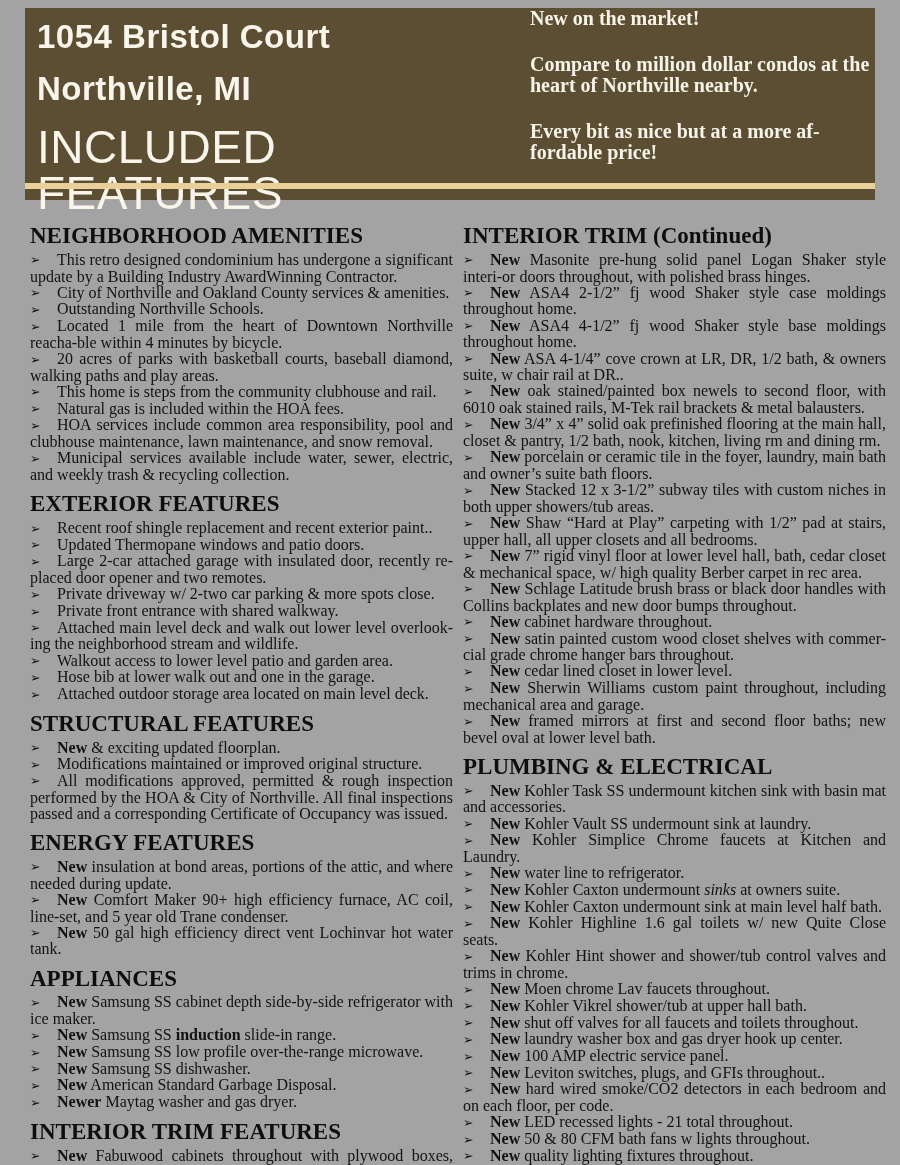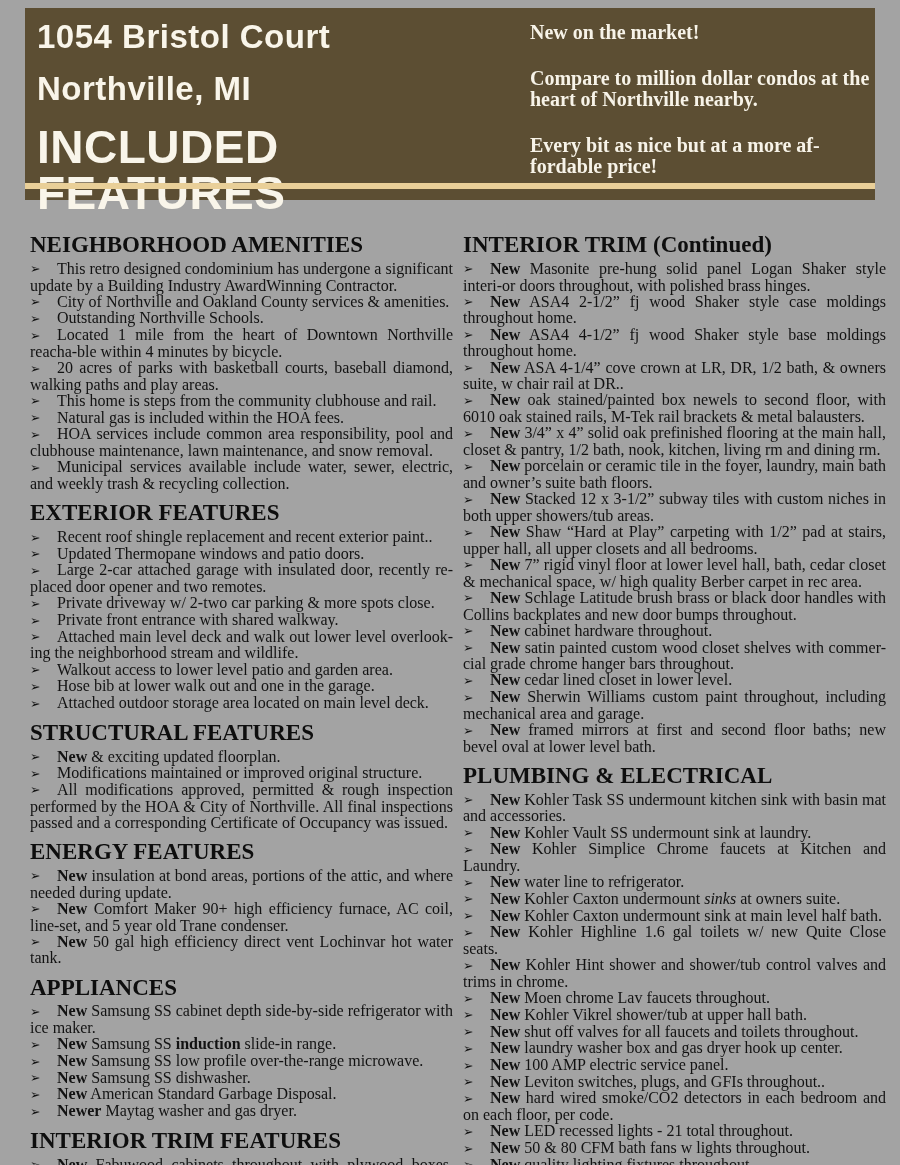--- a/index.html
+++ b/index.html
@@ -21,39 +21,39 @@
   .banner-stripe{
     position:absolute;left:0;bottom:11px;width:100%;height:6px;
     background:#e9cf98;
   }
   .banner-left{
     width:505px;padding:12px 0 0 12px;box-sizing:border-box;
     font-family:"Liberation Sans","DejaVu Sans",sans-serif;
     color:#f9f5ea;
   }
   .addr{font-size:33px;font-weight:bold;line-height:1.0;margin:0 0 19px 0;letter-spacing:0.5px;}
-  .flyer-title{font-size:46px;font-weight:bold;line-height:1.0;margin:2px 0 0 0;letter-spacing:0.5px;}
+  .flyer-title{font-size:46px;font-weight:normal;line-height:1.0;margin:2px 0 0 0;letter-spacing:0.5px;}
   .banner-right{
-    width:345px;padding-top:14px;box-sizing:border-box;
+    width:345px;box-sizing:border-box;
     color:#f7f3e8;font-weight:bold;font-size:20px;line-height:21px;
   }
   .banner-right p{margin:0 0 25px 0;}
 
   
   .content{
     position:absolute;left:0;top:200px;width:900px;
     padding:16px 14px 0 30px;box-sizing:border-box;
     display:flex;gap:10px;
   }
   .col{width:423px;}
   h2{
     font-size:23px;font-weight:bold;line-height:1.08;
     margin:9px 0 3px 0;letter-spacing:0px;color:#0e0e0e;
   }
-  .col > h2:first-child{margin-top:17px;}
+  .col > h2:first-child{margin-top:8px;}
   .item{
     margin:0;font-size:16px;line-height:16.2px;
     text-align:justify;
   }
   .bullet{
     display:inline-block;width:27px;
     font-family:"DejaVu Sans",sans-serif;
     font-size:12.5px;vertical-align:0.5px;
   }
   .item b{font-weight:bold;}

